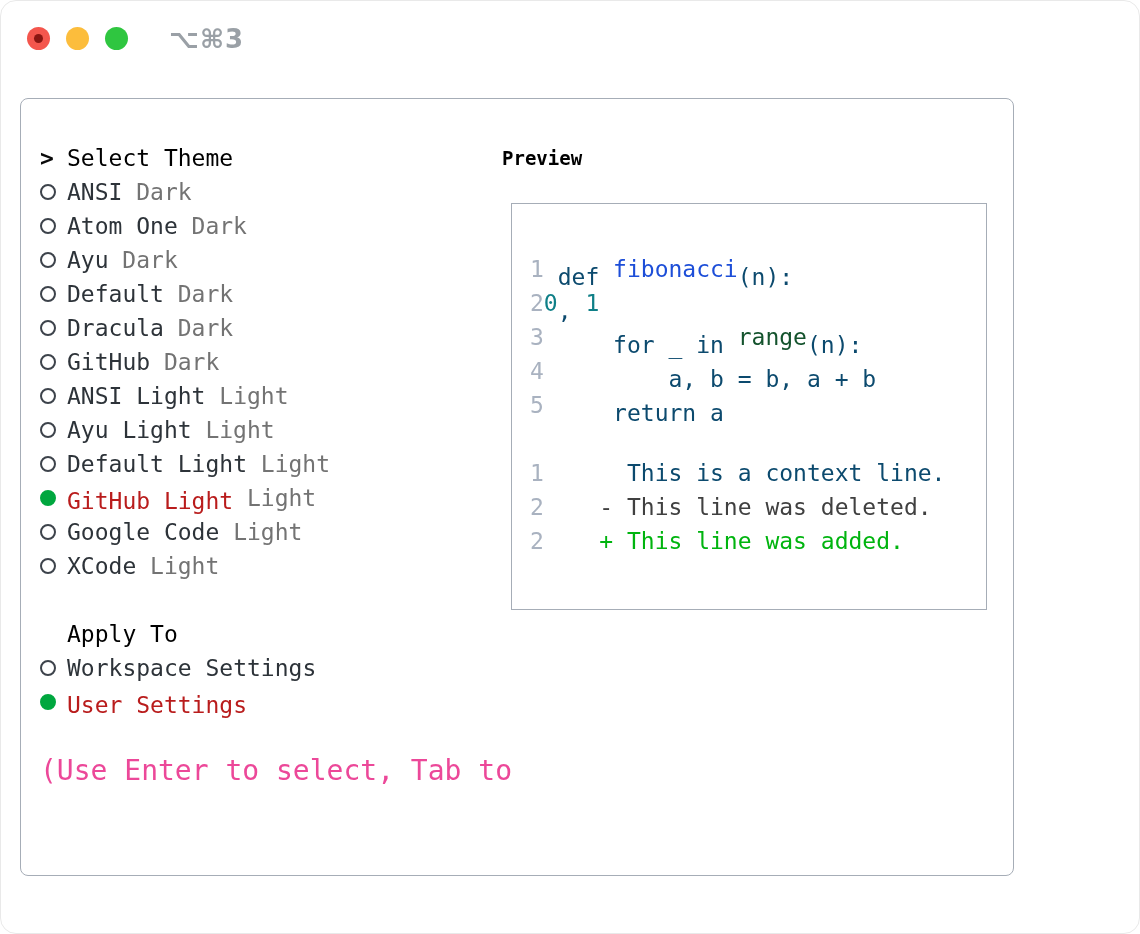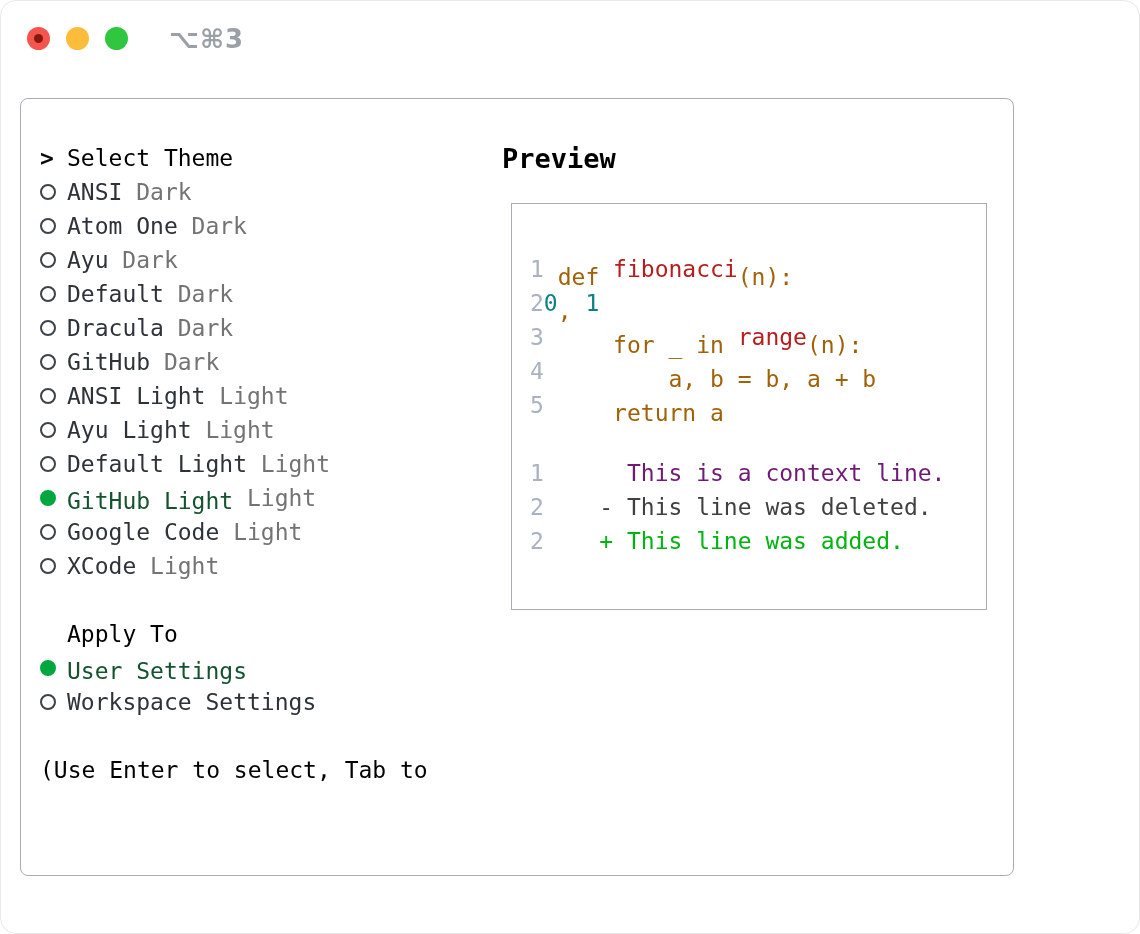--- a/index.html
+++ b/index.html
@@ -25,38 +25,38 @@
     border:1.5px solid #a6adb7;border-radius:8px;box-sizing:border-box;background:#fff;
   }
   .leftcol{position:absolute;left:19px;top:42px;width:445px;}
   .row{height:34px;display:flex;align-items:center;font-size:23px;color:#2d3339;}
   .marker{width:27px;flex:0 0 27px;display:flex;align-items:center;}
   .prefix{font-weight:700;color:#0a0a0a;}
   .hdr{font-weight:400;color:#000;}
   .radio{width:12px;height:12px;border:2px solid #3d434b;border-radius:50%;box-sizing:content-box;}
   .radio.sel{border-color:#00a73f;background:#00a73f;}
   .nm{white-space:pre;}
-  .nm.sel{color:#14532d;margin-top:6px;}
+  .nm.sel{color:#b91c1c;margin-top:6px;}
   .tag{color:#737373;margin-left:13.8px;white-space:pre;}
-  .hint{color:#000000;font-size:23px;height:34px;display:flex;align-items:center;white-space:pre;}
+  .hint{color:#ec4899;font-size:28px;height:34px;display:flex;align-items:center;white-space:pre;}
   
   .preview-label{position:absolute;left:481px;top:42px;height:34px;display:flex;align-items:center;
-    font-size:27px;font-weight:700;color:#000;}
+    font-size:19px;font-weight:700;color:#000;}
   .preview-box{
     position:absolute;left:490px;top:104px;width:476px;height:407px;
     border:1.5px solid #a6adb7;box-sizing:border-box;background:#fff;
     padding:48px 0 0 18px;overflow:hidden;
   }
   .cl{height:34px;display:flex;align-items:center;white-space:pre;font-size:23px;}
   .tok-num{color:#a9b2c0;}
-  .tok-code{color:#a16207;margin-top:16px;}
-  .tok-fn{color:#b91c1c;}
+  .tok-code{color:#0c4a6e;margin-top:16px;}
+  .tok-fn{color:#1d4ed8;}
   .tok-numlit{color:#0e7f87;}
-  .tok-call{color:#b91c1c;}
-  .tok-ctx{color:#701a75;}
+  .tok-call{color:#14532d;}
+  .tok-ctx{color:#0c4a6e;}
   .tok-del{color:#404040;}
   .tok-add{color:#00b40f;}
 </style>
 </head>
 <body>
 
 <div class="window">
 
   <div class="titlebar">
     <div class="dot dot-red">
@@ -163,29 +163,29 @@
           </div>
         </div>
       <div class="row"></div>
       <div class="row">
         <span class="marker"></span>
         <span class="hdr">Apply To</span>
       </div>
       <div id="apply-rows">
           <div class="row">
             <span class="marker">
+              <span class="radio"></span>
+            </span>
+            <span class="nm">Workspace Settings</span>
+          </div>
+          <div class="row">
+            <span class="marker">
               <span class="radio sel"></span>
             </span>
             <span class="nm sel">User Settings</span>
-          </div>
-          <div class="row">
-            <span class="marker">
-              <span class="radio"></span>
-            </span>
-            <span class="nm">Workspace Settings</span>
           </div>
         </div>
       <div class="row"></div>
       <div class="hint">(Use Enter to select, Tab to</div>
     </div>
 
     <div class="preview-label">Preview</div>
 
     <div class="preview-box">
       <div id="code-block">

